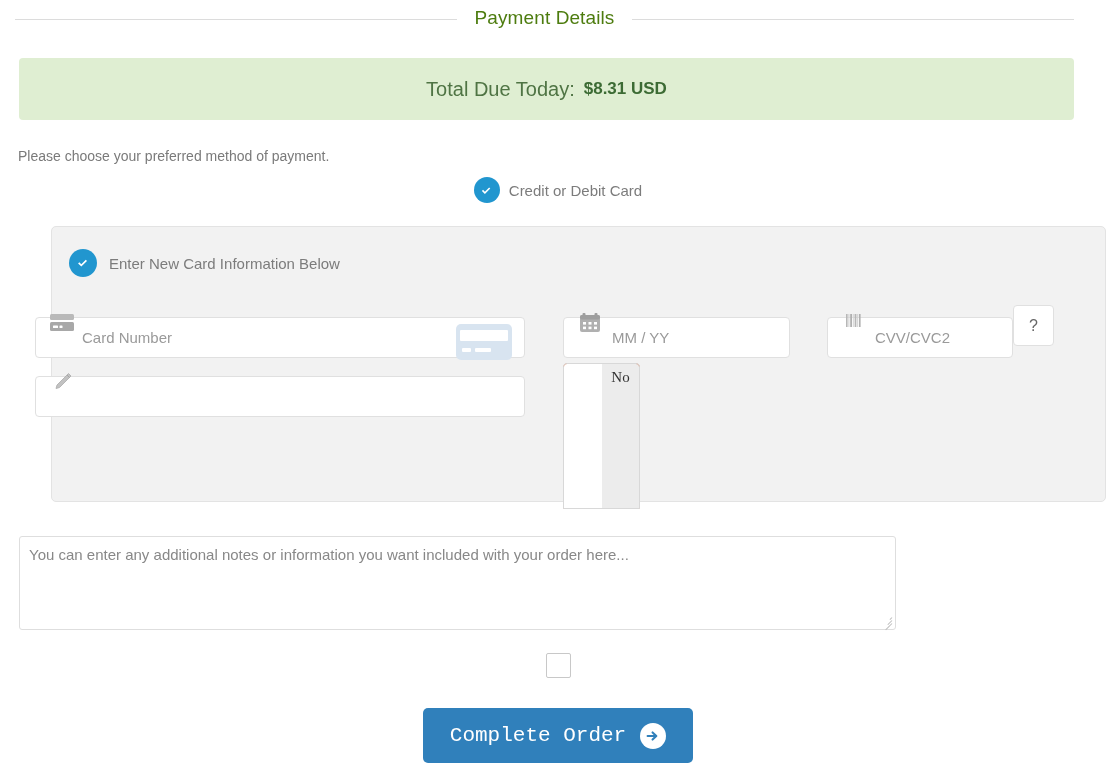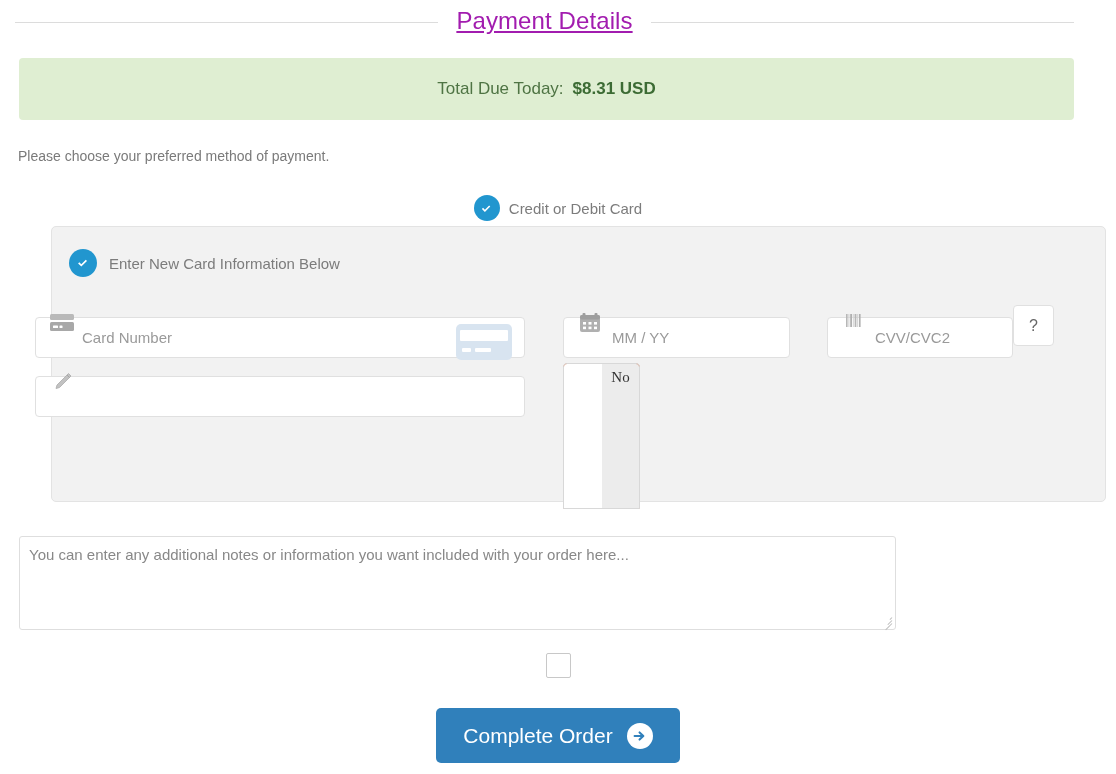--- a/index.html
+++ b/index.html
@@ -29,65 +29,64 @@
     gap: 0;
   }
   .hr-line {
     flex: 1 1 auto;
     height: 1px;
     background: #dcdcdc;
   }
   .section-title {
     flex: 0 0 auto;
     padding: 0 18px;
-    font-size: 24px;
-    color: #a21caf;
+    font-size: 19px;
+    color: #4d7c0f;
     letter-spacing: .1px;
     white-space: nowrap;
     transform: translateY(-1px);
-    text-decoration: underline;
   }
 
   
   .total-banner {
     position: absolute;
     left: 19px;
     top: 58px;
     width: 1055px;
     height: 62px;
     background: #dfeed2;
     border-radius: 4px;
     display: flex;
     align-items: center;
     justify-content: center;
     gap: 9px;
   }
   .total-label {
-    font-size: 17px;
+    font-size: 20px;
     color: #4f7444;
   }
   .total-amount {
     font-size: 17px;
     font-weight: bold;
     color: #3c6b34;
   }
 
   
   .choose-text {
     position: absolute;
     left: 18px;
     top: 148px;
     font-size: 14px;
     color: #7a7a7a;
   }
 
   .method-row {
     position: absolute;
     left: 0;
-    top: 195px;
+    top: 177px;
     width: 1116px;
     display: flex;
     justify-content: center;
     align-items: center;
     gap: 9px;
   }
   .check-circle {
     width: 26px;
     height: 26px;
     border-radius: 50%;
@@ -332,21 +331,21 @@
     justify-content: center;
   }
   .submit-btn {
     background: #3080bb;
     border: none;
     border-radius: 5px;
     height: 55px;
     padding: 0 27px;
     color: #ffffff;
     font-size: 21px;
-    font-family: Liberation Sans, sans-serif;
+    font-family: Liberation Mono, monospace;
     display: inline-flex;
     align-items: center;
     gap: 14px;
     cursor: pointer;
   }
   .arrow-circle {
     width: 26px;
     height: 26px;
     border-radius: 50%;
     background: #ffffff;

